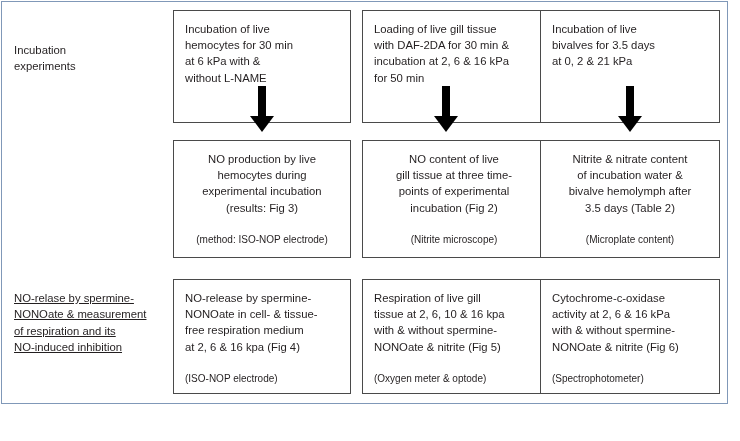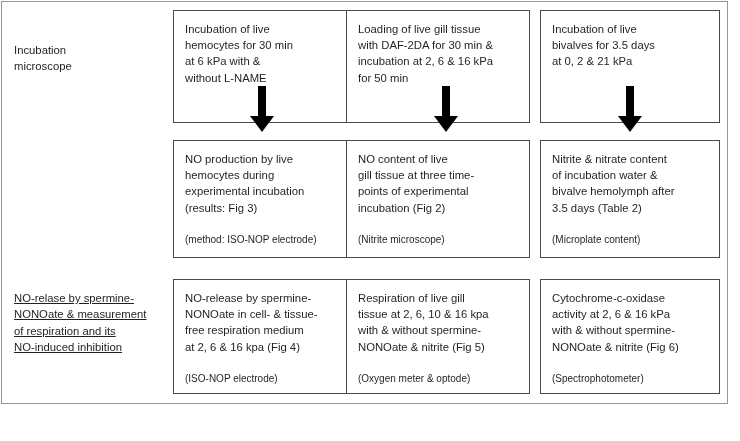--- a/index.html
+++ b/index.html
@@ -65,47 +65,47 @@
   .flow-box .box-method {
     font-size: 10px;
     line-height: 16.2px;
     color: #231f20;
     margin-top: 16px;
     white-space: pre-line;
   }
 
   
   .col-1 { left: 171px; width: 178px; }
-  .col-2 { left: 344px; width: 184px; }
+  .col-2 { left: 360px; width: 184px; }
   .col-3 { left: 538px; width: 180px; }
 
   
   .row-1 { top: 8px;   height: 113px; }
-  .row-2 { top: 138px; height: 118px; }
+  .row-2 { top: 138px; height: 118px; text-align: center; }
   .row-3 { top: 277px; height: 115px; }
 
   
   .arrow {
     position: absolute;
     width: 30px;
     height: 46px;
     pointer-events: none;
   }
   #arrow-col-1 { left: 245px; top: 84px; }
   #arrow-col-2 { left: 429px; top: 84px; }
   #arrow-col-3 { left: 613px; top: 84px; }
 </style>
 </head>
 <body>
 
 <div id="figure-frame">
   <div id="diagram-grid">
 
     <div class="row-label" id="row-label-1">Incubation
-microscope</div>
+experiments</div>
     <div class="row-label" id="row-label-3">NO-relase by spermine-
 NONOate &amp; measurement
 of respiration and its
 NO-induced inhibition</div>
 
     <div class="flow-box row-1 col-1">
       <div class="box-main">Incubation of live
 hemocytes for 30 min
 at 6 kPa with &amp;
 without L-NAME</div>

